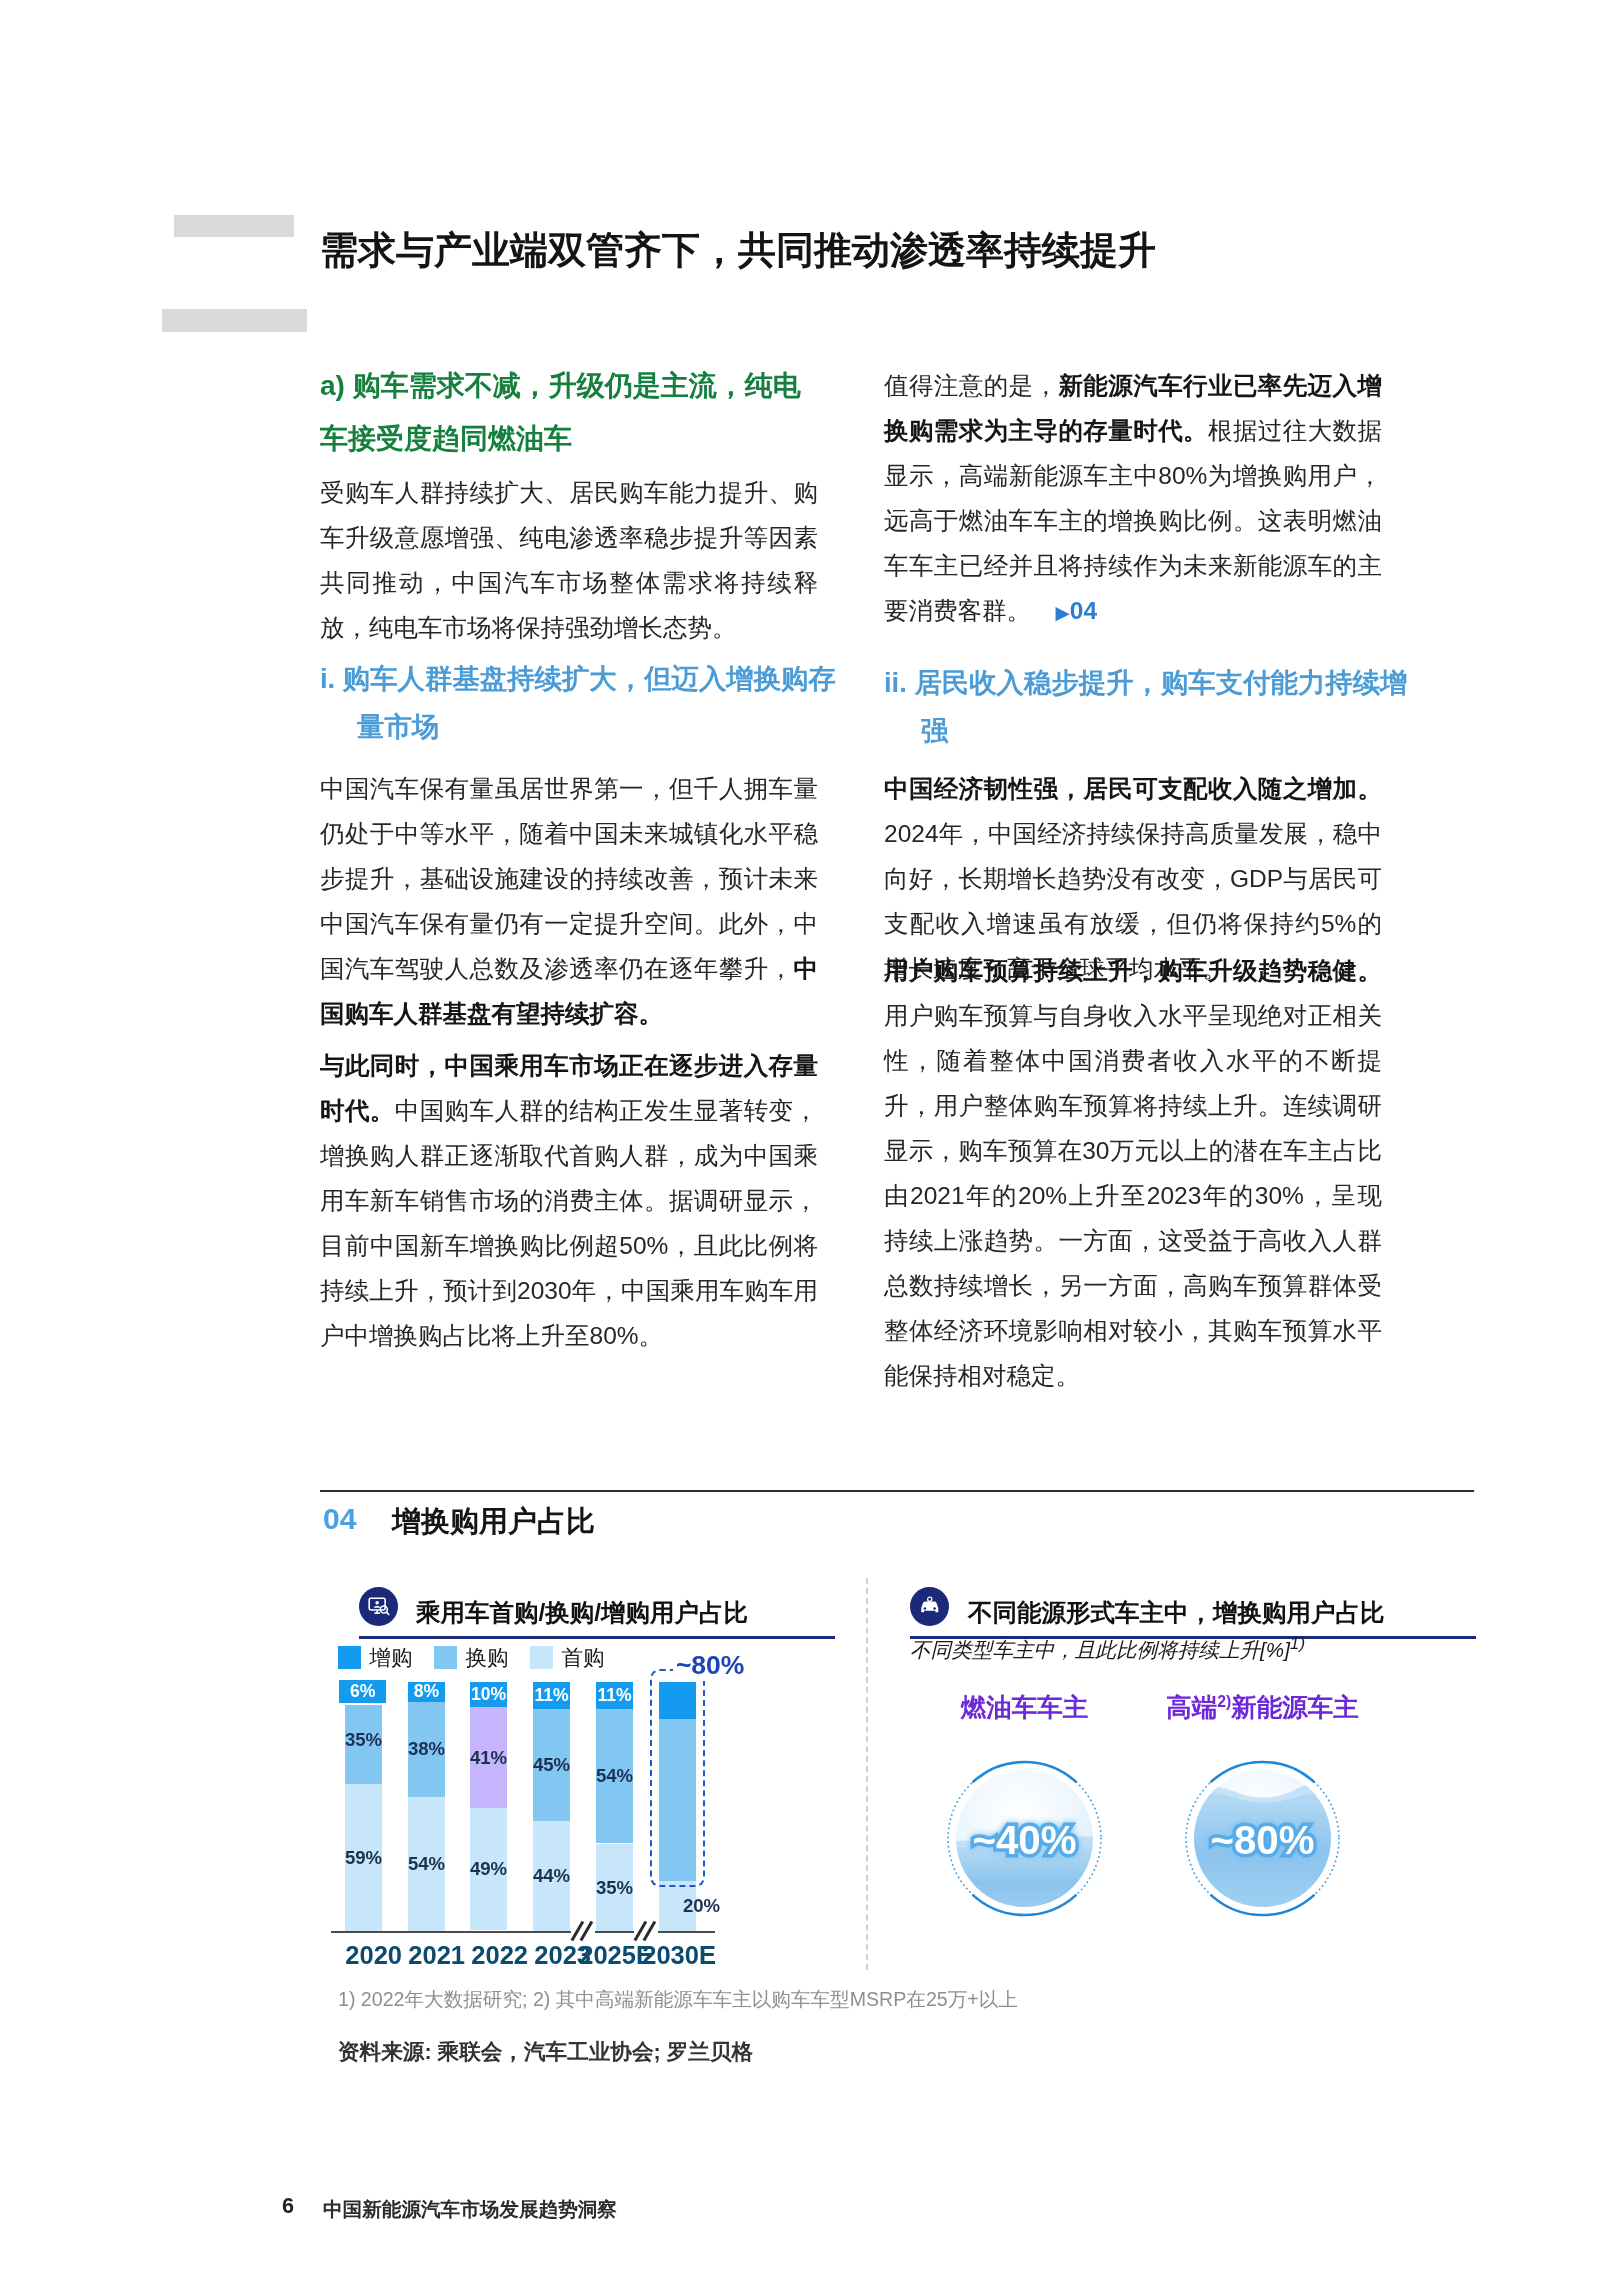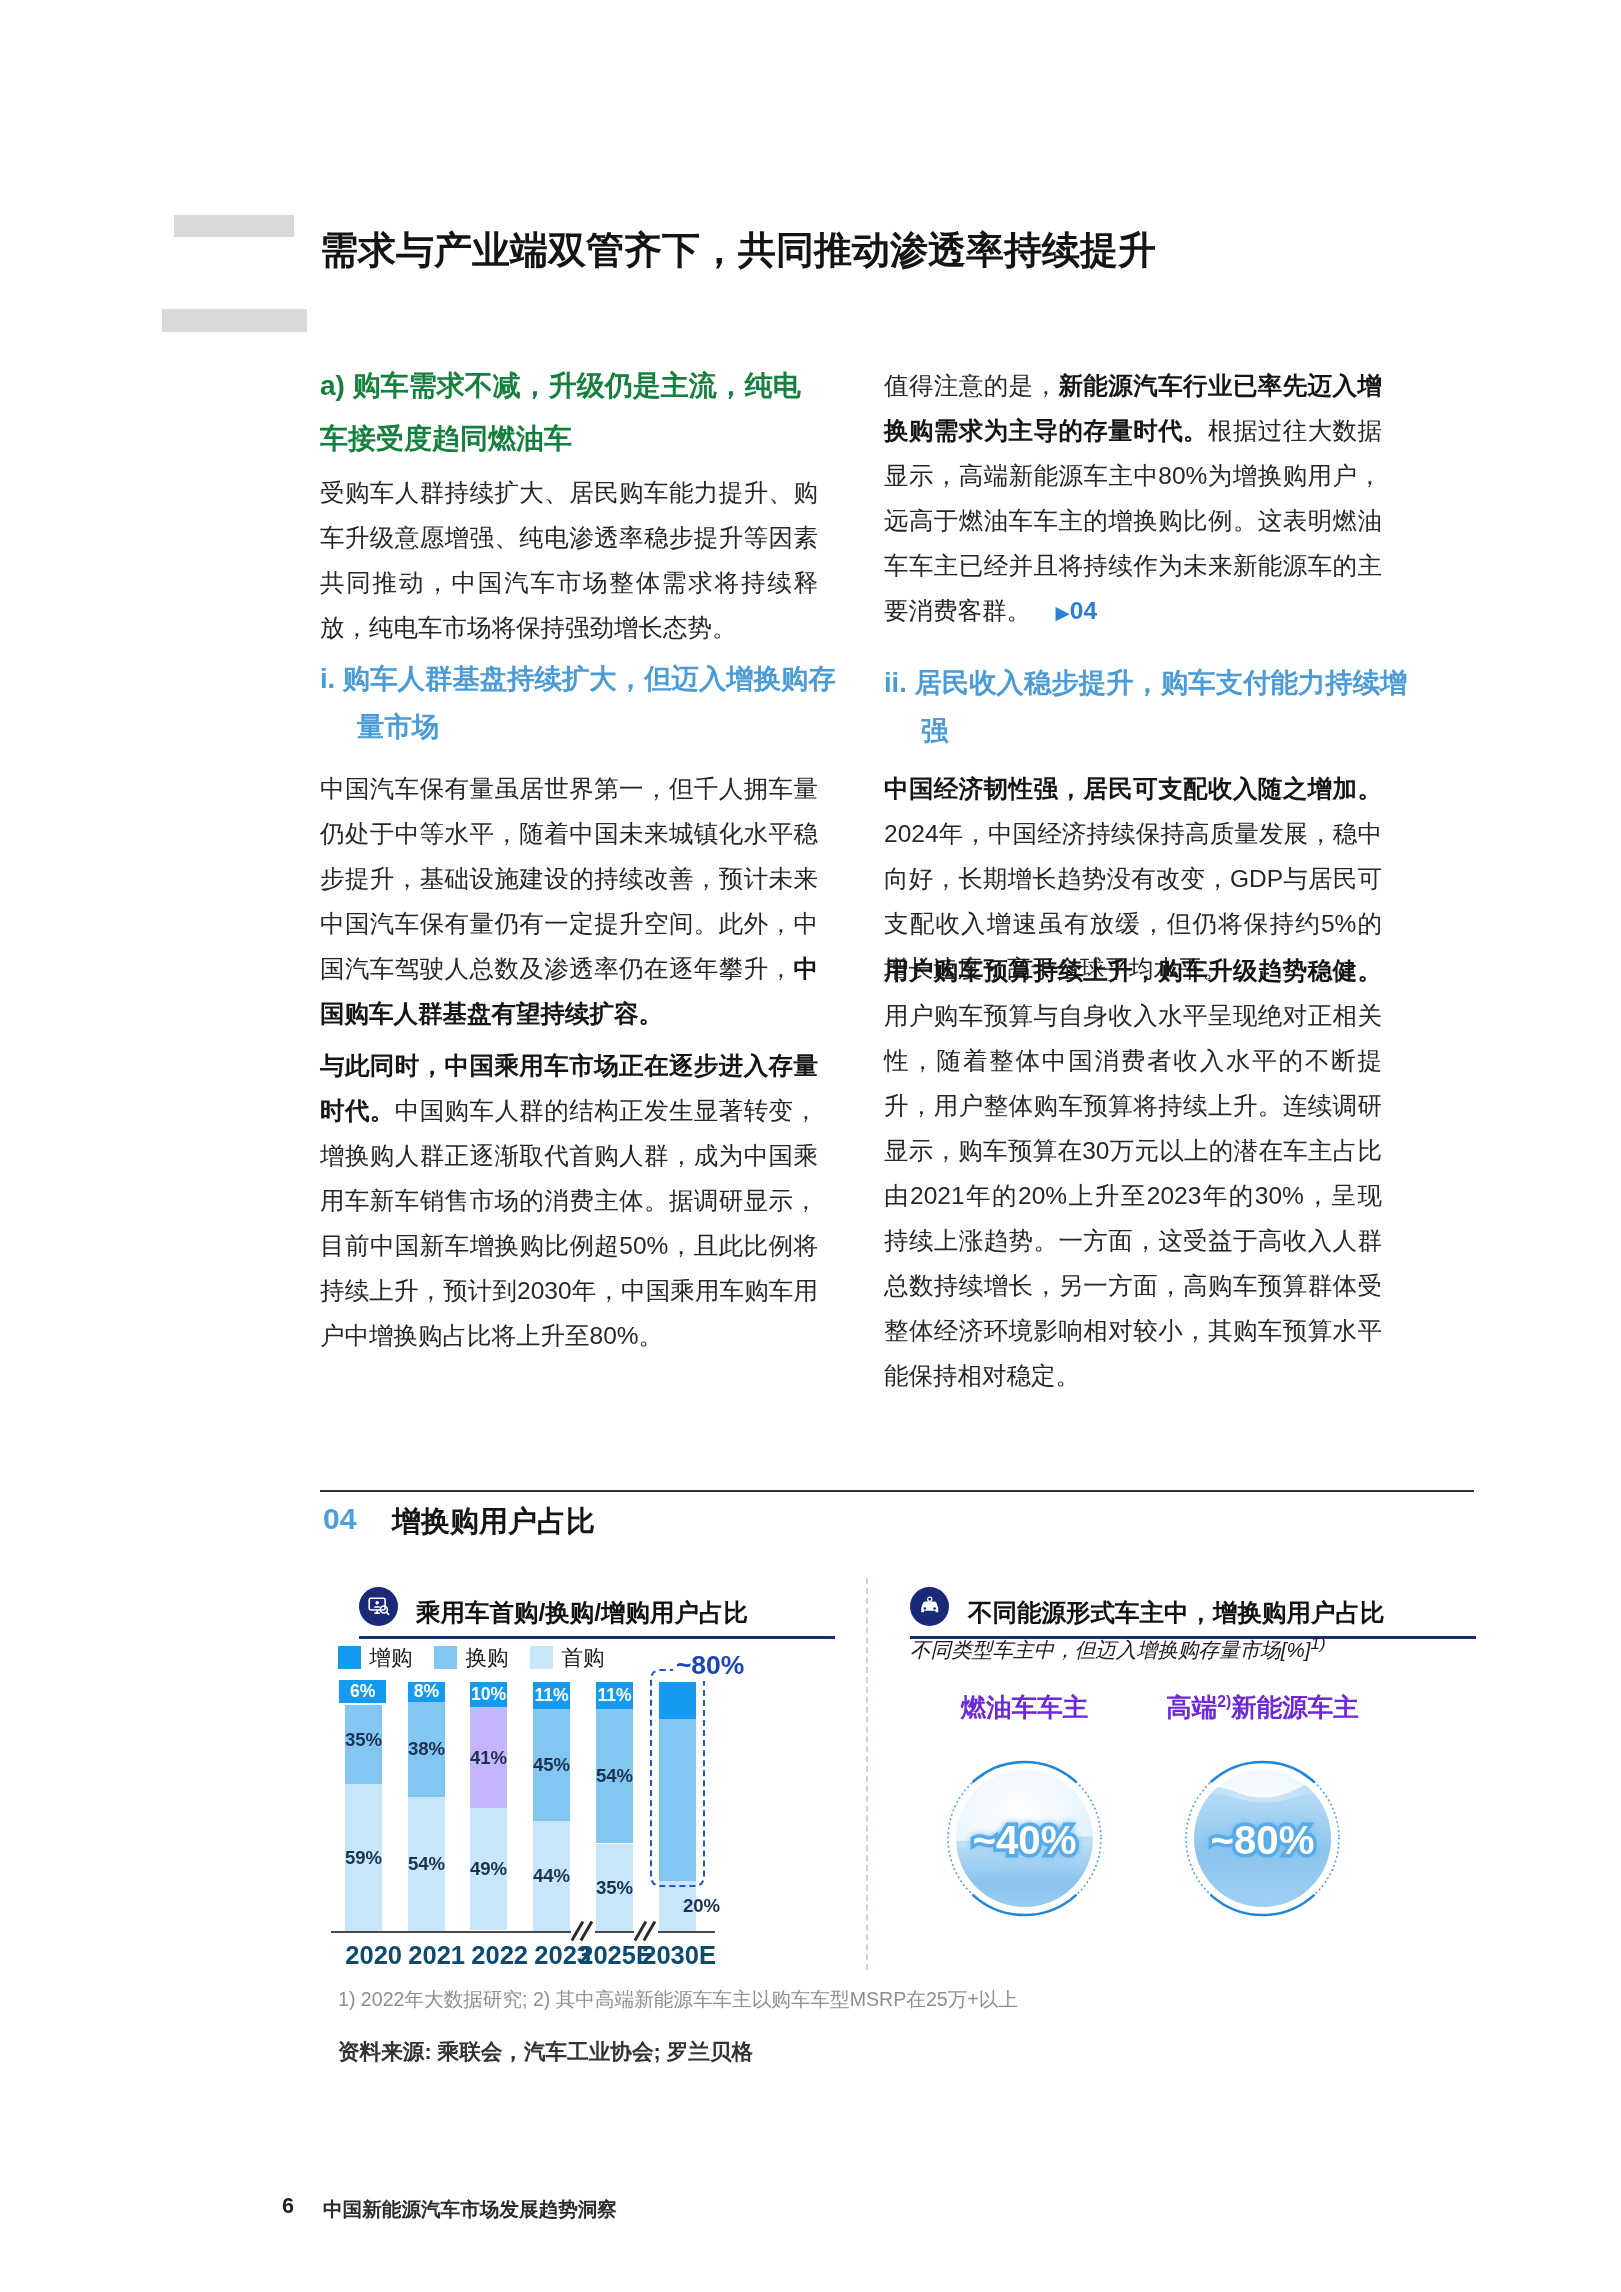--- a/index.html
+++ b/index.html
@@ -213,21 +213,21 @@
     <svg viewBox="0 0 24 24" width="25.5" height="25.5">
       <path d="M4 13.2 l1.6-4.6 c.3-.9 1.1-1.6 2.1-1.6 h8.6 c1 0 1.8.7 2.1 1.6 L20 13.2 v4 h-2.6 v-1.5 H6.6 v1.5 H4 z" fill="#ffffff"></path>
       <circle cx="7.4" cy="13.6" r="1.2" fill="#1b2a78"></circle>
       <circle cx="16.6" cy="13.6" r="1.2" fill="#1b2a78"></circle>
       <circle cx="12" cy="5" r="2" fill="none" stroke="#ffffff" stroke-width="1.2"></circle>
     </svg>
   </div>
   <div class="panel-title" id="ptitle-right">不同能源形式车主中，增换购用户占比</div>
   <div class="underline" id="ul-right"></div>
   <div class="fig-sub">
-    <span>不同类型车主中，但迈入增换购存量市场[%]</span><sup>1)</sup>
+    <span>不同类型车主中，且此比例将持续上升[%]</span><sup>1)</sup>
   </div>
   <div class="bub-label" id="blab0"><span>燃油车车主</span></div>
   <div class="bub-label" id="blab1"><span>高端</span><sup style="font-size: 0.62em;">2)</sup><span>新能源车主</span></div>
   <div class="bubble" id="bub0"><svg width="161" height="161" viewBox="0 0 160 160">
         <defs>
           <radialGradient id="bg0" cx="45%" cy="32%" r="75%">
             <stop offset="0%" stop-color="#ffffff"></stop>
             <stop offset="55%" stop-color="#eef7fe"></stop>
             <stop offset="100%" stop-color="#cfe9fb"></stop>
           </radialGradient>

